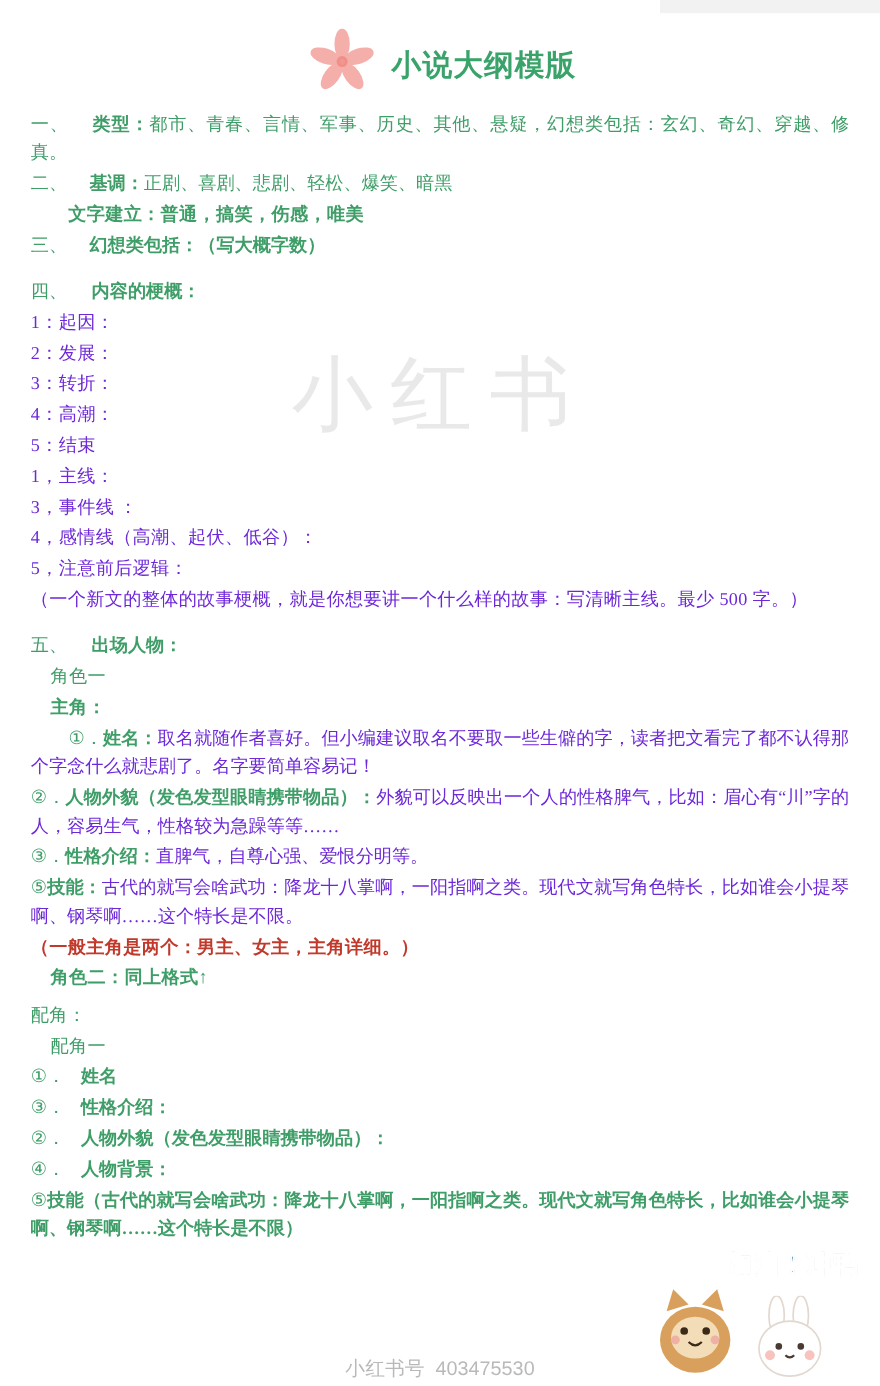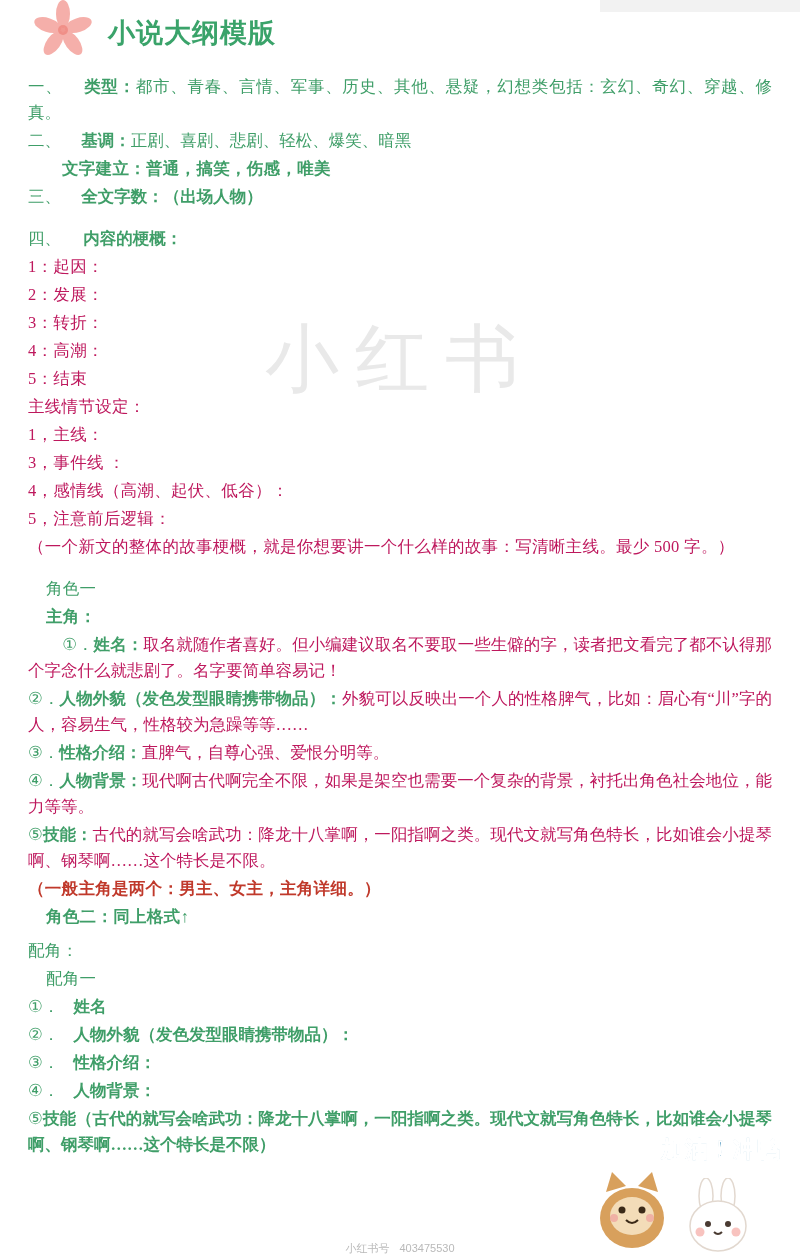--- a/index.html
+++ b/index.html
@@ -38,41 +38,43 @@
     position: relative;
     z-index: 2;
     padding: 0 28px;
     box-sizing: border-box;
   }
 
   
   .title-row {
     display: flex;
     align-items: center;
+    justify-content: center;
     gap: 10px;
+    padding-top: 26px;
     padding-bottom: 8px;
   }
   .flower {
     position: relative;
     width: 70px;
     height: 66px;
     flex: none;
   }
   .flower svg { display:block; }
   .doc-title {
     font-size: 27px;
     font-weight: bold;
     color: #3aa36a;
     font-family: "Liberation Sans", sans-serif;
     letter-spacing: 1px;
   }
 
   
   .green { color: #3f9e68; }
-  .black { color: #be185d; }
+  .black { color: #6d28d9; }
   .red   { color: #c0392b; font-weight: bold; }
 
   .line {
     font-size: 16.5px;
     line-height: 26px;
     margin: 0 0 2px 0;
     letter-spacing: 0.3px;
   }
   .gap-sm { height: 6px; }
   .gap-md { height: 14px; }
@@ -123,21 +125,21 @@
     height: 76px;
   }
 
   .footer {
     position: absolute;
     left: 0;
     bottom: 4px;
     width: 800px;
     text-align: center;
     font-family: "Liberation Sans", sans-serif;
-    font-size: 11px;
+    font-size: 18px;
     color: #b9b9b9;
     z-index: 4;
   }
   .footer .sep { display: inline-block; width: 10px; }
 
   .topbar {
     position: absolute;
     right: 0;
     top: 0;
     width: 200px;
@@ -180,94 +182,95 @@
   <div class="hang green">
     <span>二、</span>
     <span style="display:inline-block;width:12px"></span>
     <span class="bold">基调：</span><span>正剧、喜剧、悲剧、轻松、爆笑、暗黑</span>
   </div>
   <div class="line green indent1">文字建立：普通，搞笑，伤感，唯美</div>
 
   <div class="hang green">
     <span>三、</span>
     <span style="display:inline-block;width:12px"></span>
-    <span class="bold">全文字数：（出场人物）</span>
+    <span class="bold">幻想类包括：（写大概字数）</span>
   </div>
 
   <div class="gap-md"></div>
 
   <div class="hang green">
     <span>四、</span>
     <span style="display:inline-block;width:14px"></span>
     <span class="bold">内容的梗概：</span>
   </div>
 
   <div class="line black">1：起因：</div>
   <div class="line black">2：发展：</div>
   <div class="line black">3：转折：</div>
   <div class="line black">4：高潮：</div>
   <div class="line black">5：结束</div>
 
-  <div class="line black">主线情节设定：</div>
   <div class="line black">1，主线：</div>
   <div class="line black">3，事件线 ：</div>
   <div class="line black">4，感情线（高潮、起伏、低谷）：</div>
   <div class="line black">5，注意前后逻辑：</div>
 
   <div class="line black">（一个新文的整体的故事梗概，就是你想要讲一个什么样的故事：写清晰主线。最少 500 字。）</div>
 
   <div class="gap-md"></div>
 
+  <div class="hang green">
+    <span>五、</span>
+    <span style="display:inline-block;width:14px"></span>
+    <span class="bold">出场人物：</span>
+  </div>
 
   <div class="line green indent-h">角色一</div>
   <div class="line green indent-h bold">主角：</div>
 
   <div class="hang">
     <span style="display:inline-block;width:30px"></span>
     <span class="green">①．</span><span class="green bold">姓名：</span><span class="black">取名就随作者喜好。但小编建议取名不要取一些生僻的字，读者把文看完了都不认得那个字念什么就悲剧了。名字要简单容易记！</span>
   </div>
 
   <div class="hang">
     <span class="green">②．</span><span class="green bold">人物外貌（发色发型眼睛携带物品）：</span><span class="black">外貌可以反映出一个人的性格脾气，比如：眉心有“川”字的人，容易生气，性格较为急躁等等……</span>
   </div>
 
   <div class="hang">
     <span class="green">③．</span><span class="green bold">性格介绍：</span><span class="black">直脾气，自尊心强、爱恨分明等。</span>
   </div>
 
-  <div class="hang">
-    <span class="green">④．</span><span class="green bold">人物背景：</span><span class="black">现代啊古代啊完全不限，如果是架空也需要一个复杂的背景，衬托出角色社会地位，能力等等。</span>
-  </div>
 
   <div class="hang">
     <span class="green">⑤</span><span class="green bold">技能：</span><span class="black">古代的就写会啥武功：降龙十八掌啊，一阳指啊之类。现代文就写角色特长，比如谁会小提琴啊、钢琴啊……这个特长是不限。</span>
   </div>
 
   <div class="line red">（一般主角是两个：男主、女主，主角详细。）</div>
   <div class="line green indent-h bold">角色二：同上格式↑</div>
 
   <div class="gap-sm"></div>
 
   <div class="line green">配角：</div>
   <div class="line green indent-h">配角一</div>
 
   <div class="hang green">
     <span>①．</span>
     <span style="display:inline-block;width:6px"></span>
     <span class="bold">姓名</span>
   </div>
   <div class="hang green">
+    <span>③．</span>
+    <span style="display:inline-block;width:6px"></span>
+    <span class="bold">性格介绍：</span>
+  </div>
+  <div class="hang green">
     <span>②．</span>
     <span style="display:inline-block;width:6px"></span>
     <span class="bold">人物外貌（发色发型眼睛携带物品）：</span>
-  </div>
-  <div class="hang green">
-    <span>③．</span>
-    <span style="display:inline-block;width:6px"></span>
-    <span class="bold">性格介绍：</span>
   </div>
   <div class="hang green">
     <span>④．</span>
     <span style="display:inline-block;width:6px"></span>
     <span class="bold">人物背景：</span>
   </div>
   <div class="hang green">
     <span>⑤</span><span class="bold">技能（古代的就写会啥武功：降龙十八掌啊，一阳指啊之类。现代文就写角色特长，比如谁会小提琴啊、钢琴啊……这个特长是不限）</span>
   </div>
 

